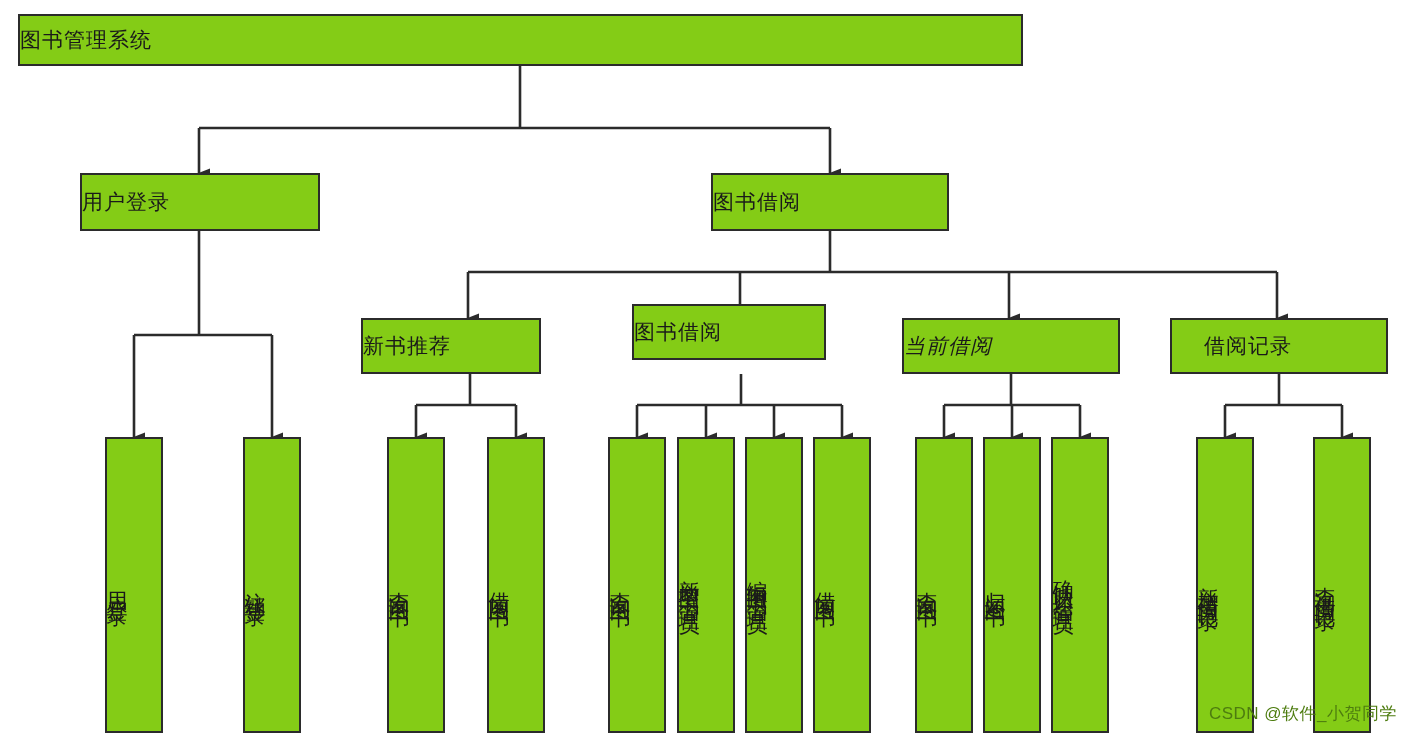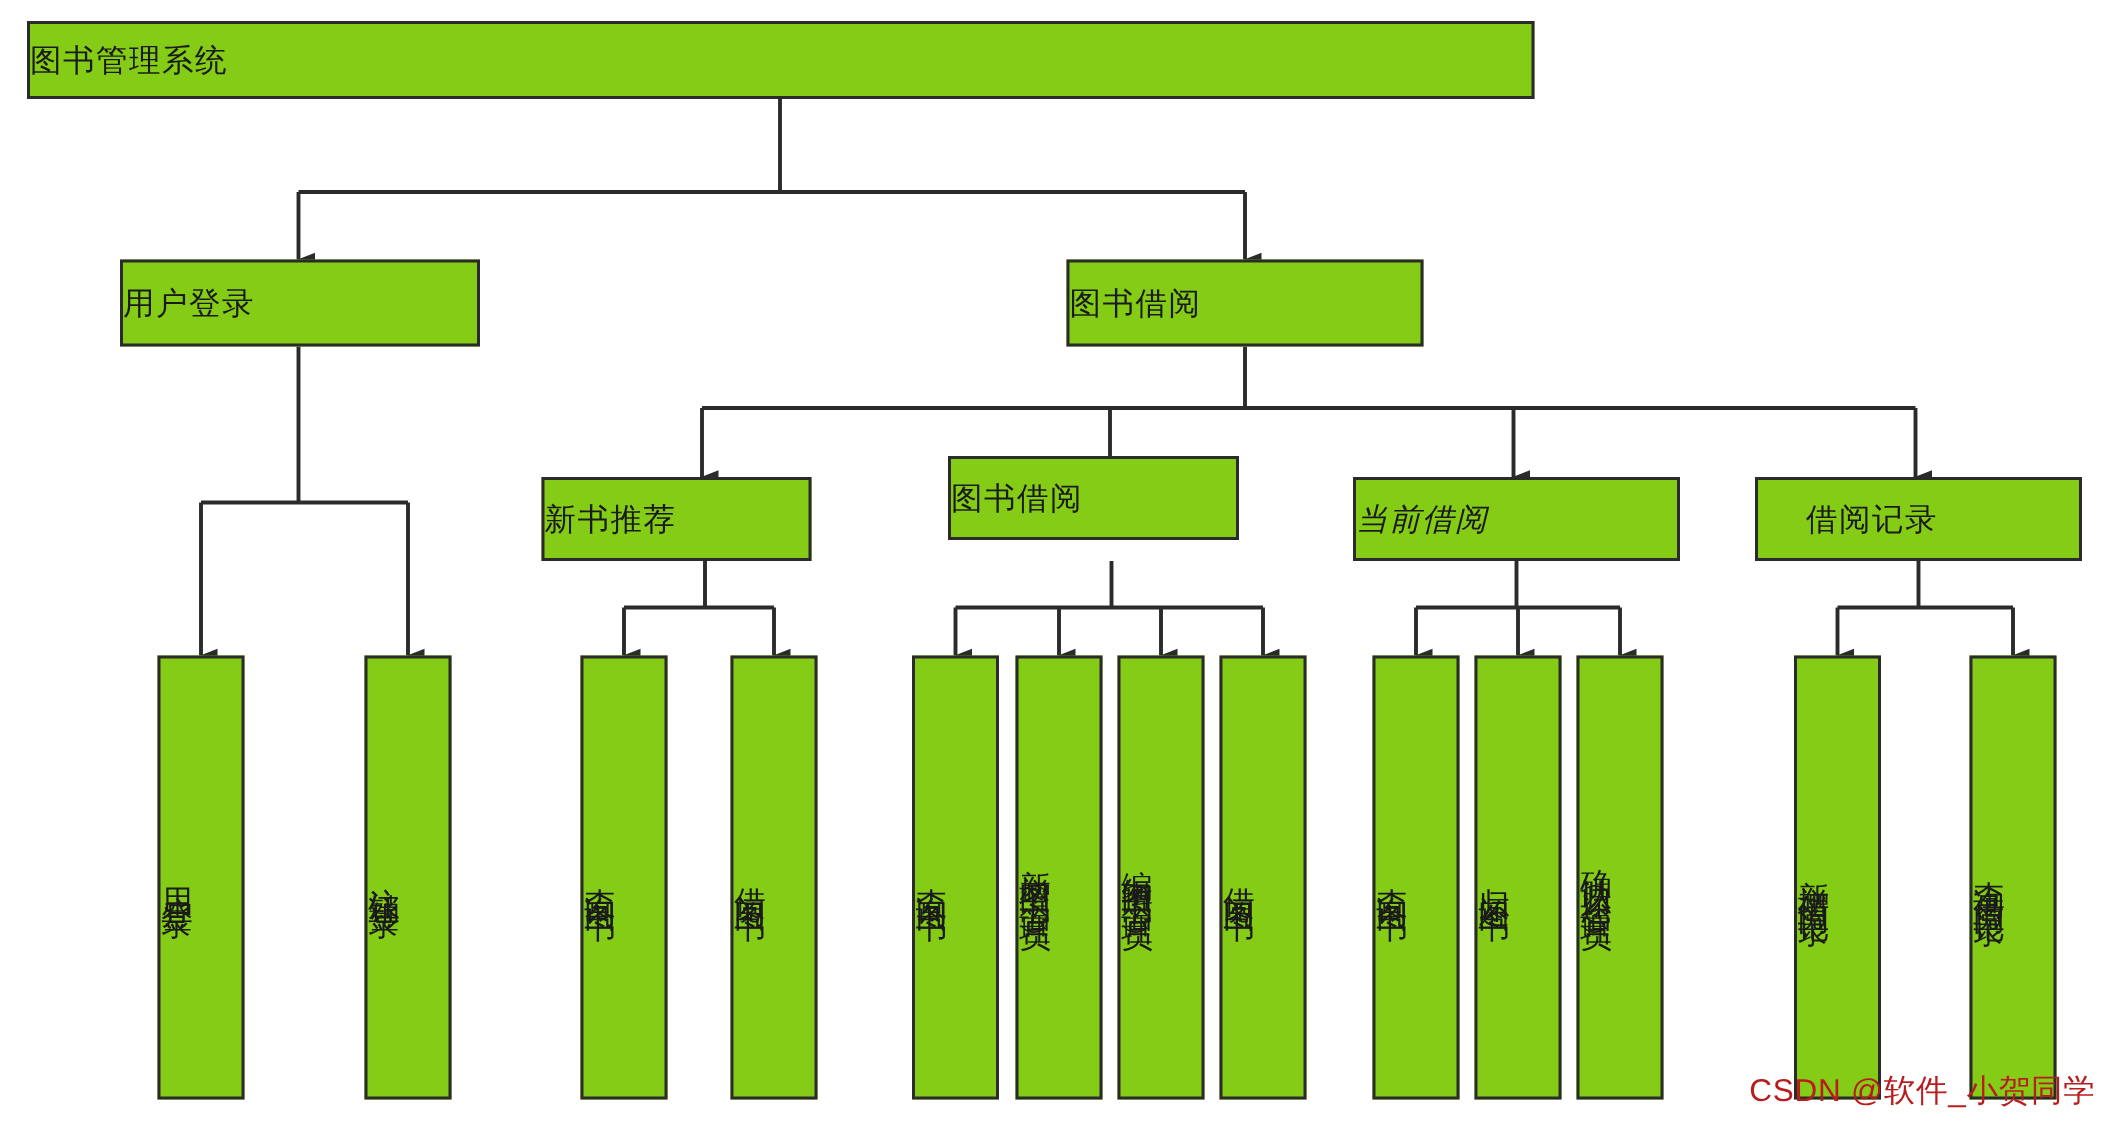--- a/index.html
+++ b/index.html
@@ -49,23 +49,23 @@
     line-height: 1;
     white-space: nowrap;
     color: #1a1a1a;
   }
   .h-label {
     white-space: nowrap;
   }
   .watermark {
     position: absolute;
     right: 8px;
-    bottom: 6px;
-    font-size: 21px;
-    color: #b91c1c;
+    bottom: 22px;
+    font-size: 17px;
+    color: #4d7c0f;
     letter-spacing: 0.5px;
     white-space: nowrap;
   }
 </style>
 </head>
 <body>
 
 <div id="canvas">
 
   <svg class="wires" viewBox="0 0 1405 747" xmlns="http://www.w3.org/2000/svg">

